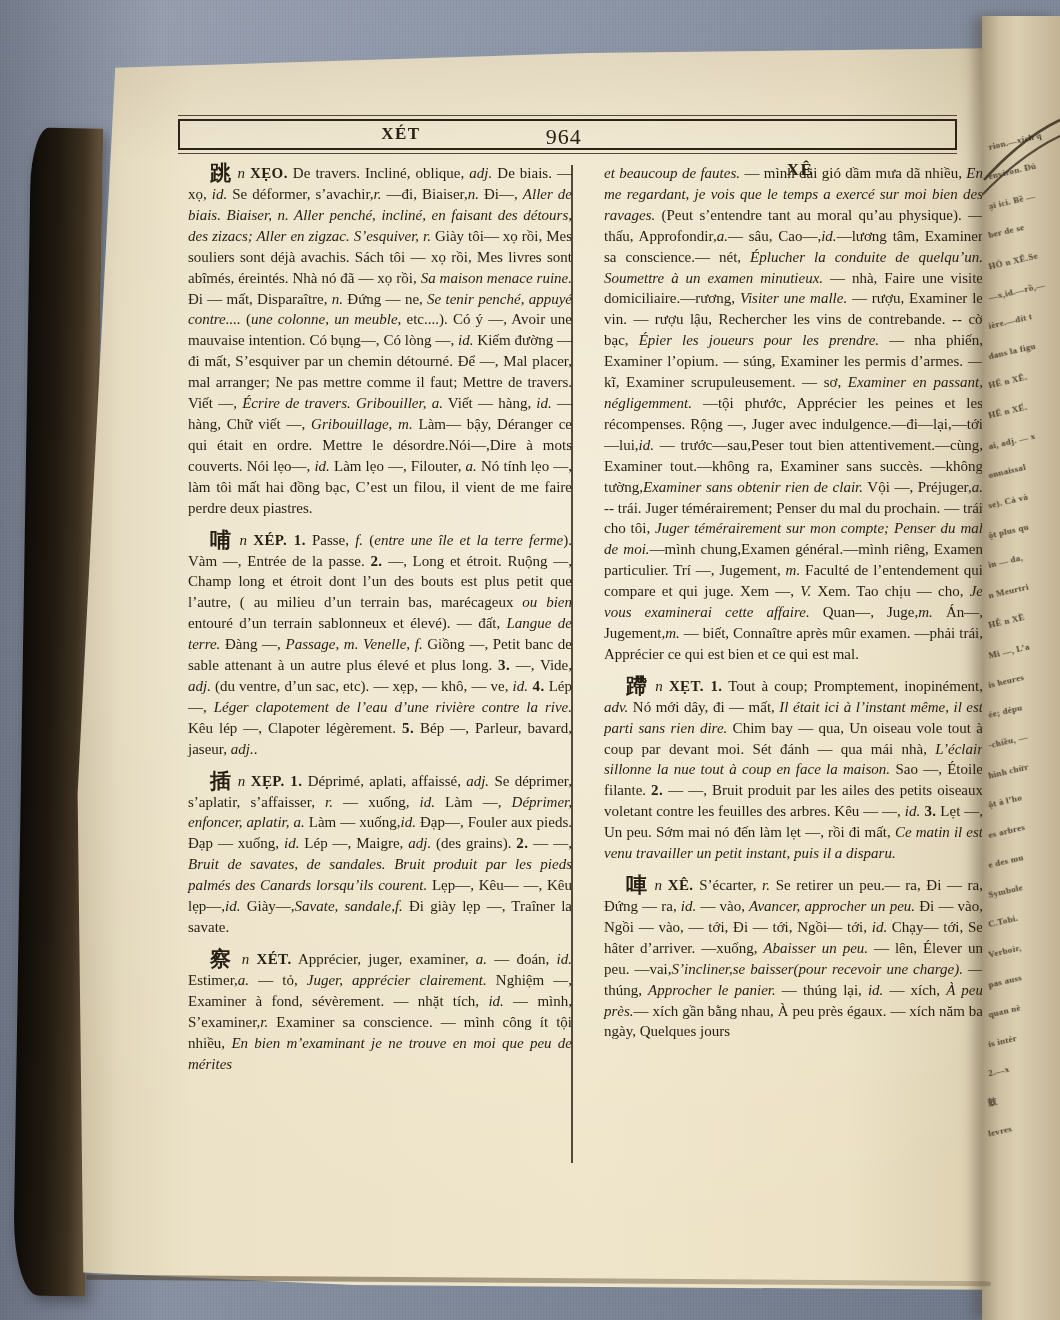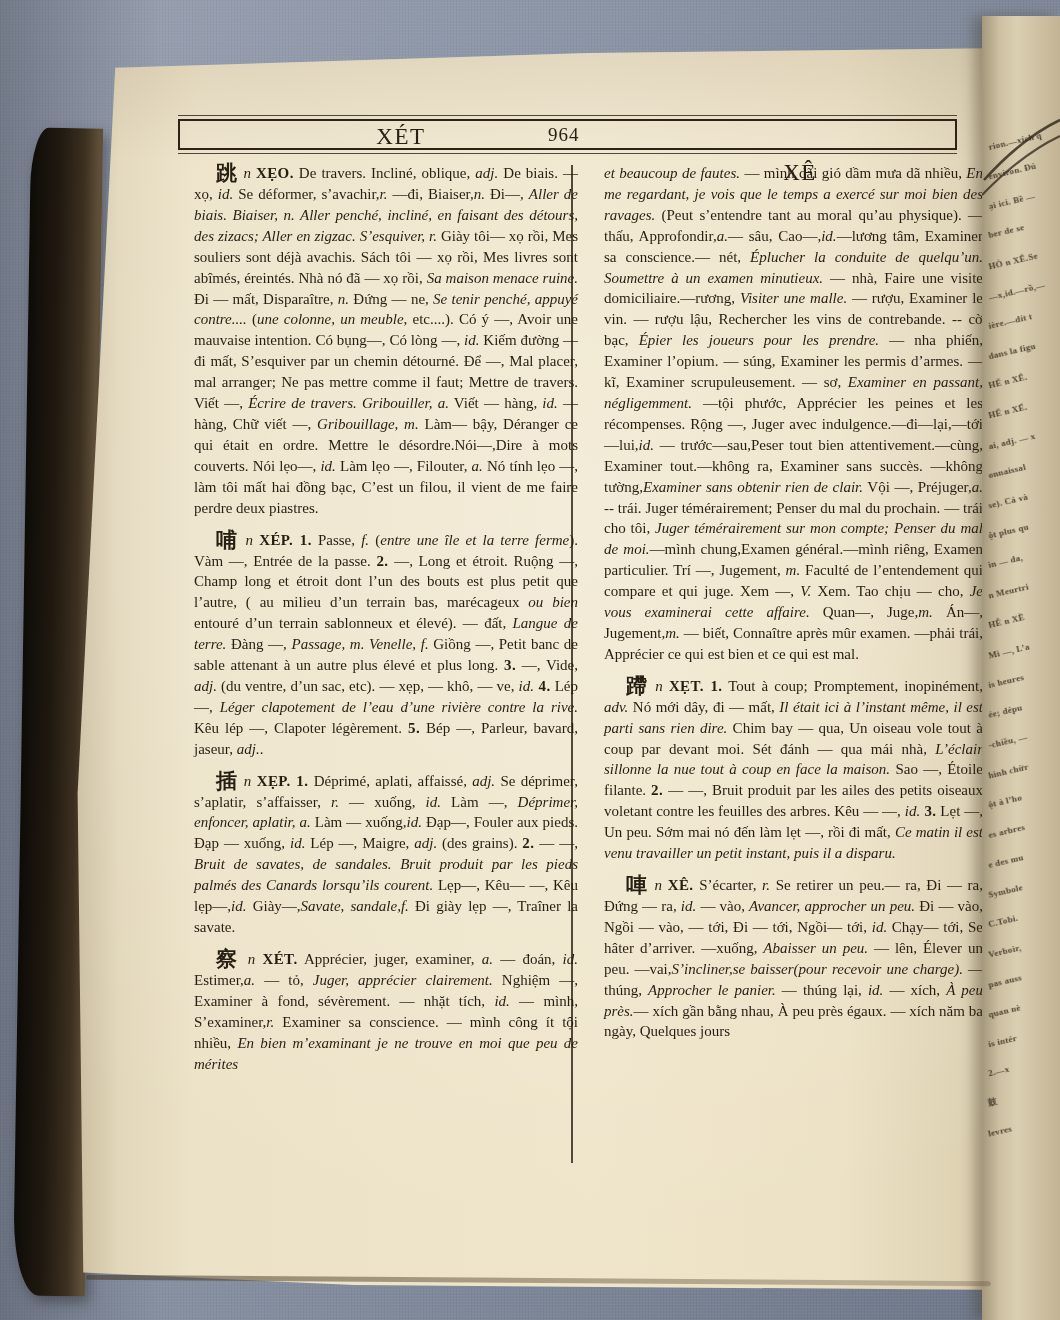--- a/index.html
+++ b/index.html
@@ -19,26 +19,26 @@
     clip-path:polygon(4.6% 1.6%, 55% 0.4%, 100% 0%, 100% 100%, 30% 99.6%, 1.2% 98.6%, 0.6% 60%);
     background:
       radial-gradient(120% 85% at 55% 38%, rgba(255,255,255,.28), rgba(255,255,255,0) 70%),
       linear-gradient(180deg, rgba(120,100,70,.14), rgba(120,100,70,0) 9%),
       linear-gradient(90deg,#c9bb9d 0%,#e2d7ba 5%,#ece2c7 13%,#efe5ca 55%,#ece1c4 82%,#dfd3b4 94%,#d2c5a6 100%);
     box-shadow:0 10px 18px rgba(0,0,0,.38);}
   .running-head{position:absolute;left:178px;top:115px;width:779px;
     border-top:1.5px solid rgba(43,34,22,.8);border-bottom:1.5px solid rgba(43,34,22,.8);
     padding:3px 0;}
   .running-head-inner{position:relative;height:27px;border:2px solid #2c2316;background:rgba(255,255,255,.06);}
-  .rh-word{position:absolute;top:3px;font-size:23px;font-weight:normal;letter-spacing:1.5px;color:#2a2115;transform:translateX(-50%);}
+  .rh-word{position:absolute;top:3px;font-size:17px;font-weight:bold;letter-spacing:1.5px;color:#2a2115;transform:translateX(-50%);}
   .rh-left{left:28.5%;}
-  .rh-num{left:49.5%;font-size:19px;letter-spacing:1px;font-weight:normal;}
+  .rh-num{left:49.5%;font-size:22px;letter-spacing:1px;font-weight:normal;}
   .rh-right{left:80%;margin-top:36px;}
   .col{position:absolute;top:163px;font-size:15px;line-height:20.9px;color:#261e12;text-align:justify;}
-  .col-left{left:194px;width:384px;}
+  .col-left{left:188px;width:384px;}
   .col-right{left:604px;width:379px;}
   .col-divider{position:absolute;left:571px;top:165px;width:1.5px;height:998px;background:#362c1f;opacity:.85;}
   .entry{margin:0;}
   .entry.gap{margin-top:11px;}
   .entry.indent{text-indent:22px;}
   .s-i{font-style:italic;}
   .s-b{font-weight:bold;letter-spacing:.4px;}
   .s-c{font-size:21px;line-height:1;font-weight:bold;font-family:"DejaVu Sans",sans-serif;vertical-align:-2px;letter-spacing:0;}
   .next-page-edge{position:absolute;right:0;top:16px;width:78px;height:1304px;overflow:hidden;
     background:linear-gradient(90deg,#a4977b 0%,#cdbfa1 22%,#dbcfb2 45%,#cfc2a4 70%,#c2b394 100%);

